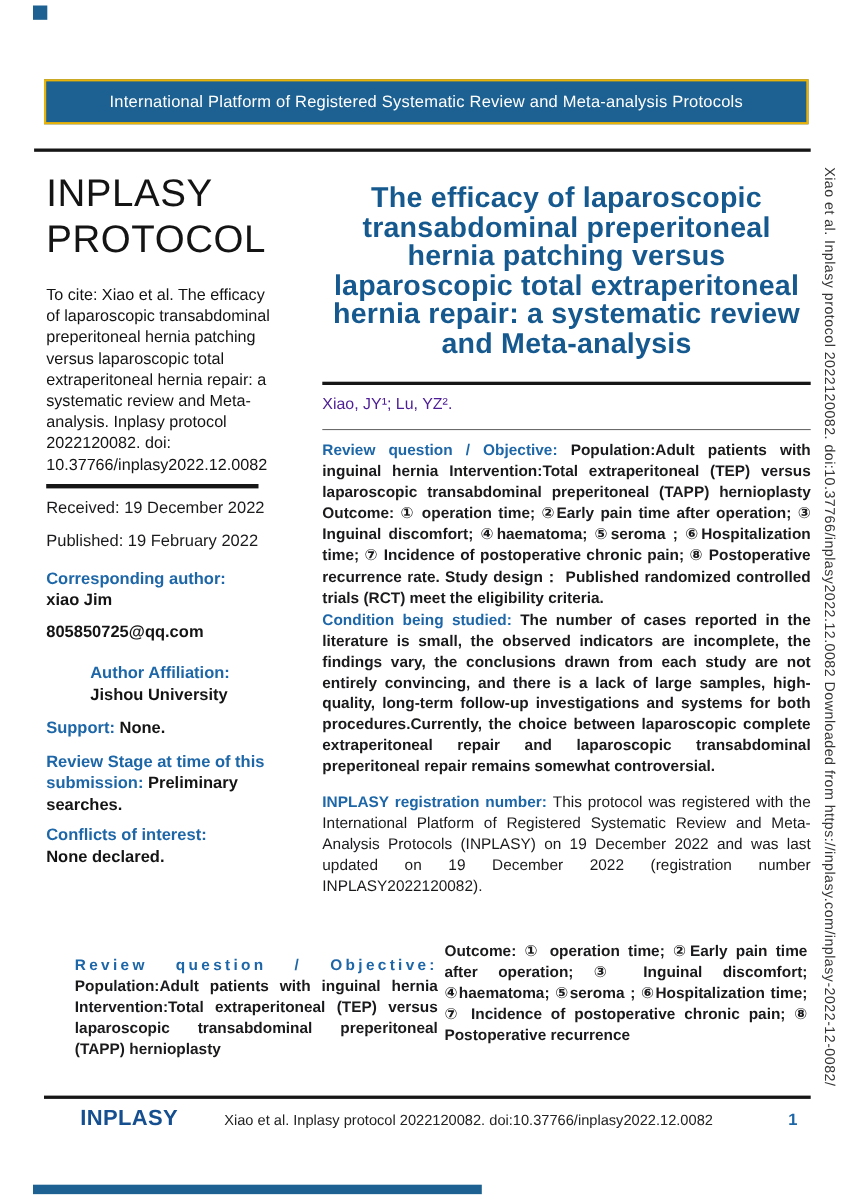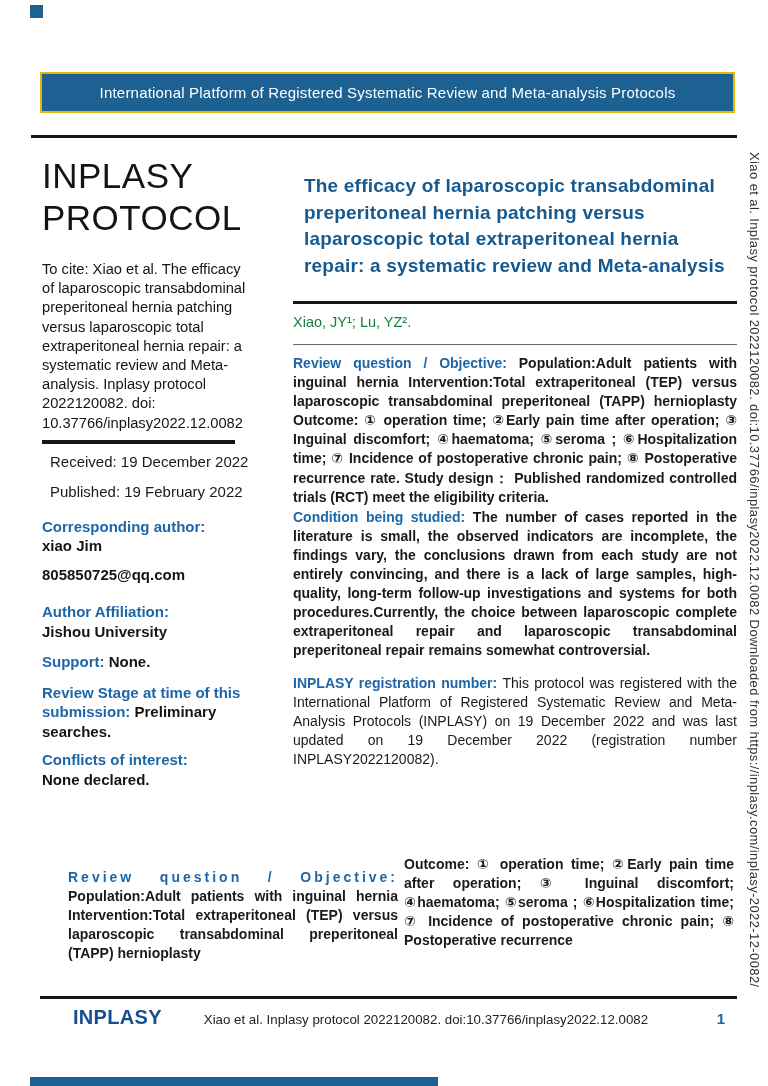--- a/index.html
+++ b/index.html
@@ -23,32 +23,32 @@
 
   .rule { background:#161616; position:absolute; }
   .rule-top { left:31px; top:135px; width:706px; height:3px; }
   .rule-footer { left:40px; top:996px; width:697px; height:3px; }
 
   
   .left-col { position:absolute; left:42px; top:155px; width:210px; }
   .masthead { font-size:35px; line-height:42px; color:#141414; letter-spacing:0.5px; }
   .cite { margin:21px 0 0 0; font-size:14.7px; line-height:19.2px; color:#141414; }
   .rule-left { position:static; display:block; margin-top:7px; width:193px; height:4px; background:#161616; }
-  .meta { margin:8px 0 0 8px; font-size:15px; line-height:19px; }
+  .meta { margin:8px 0 0 0; font-size:15px; line-height:19px; }
   .meta + .meta { margin-top:11px; }
   .field { margin:11px 0 0 0; font-size:15px; line-height:19.5px; }
-  .mt16 { margin-top:16px; } .mt9 { margin-top:9px; } .mt18 { margin-top:18px; }
+  .mt16 { margin-top:16px; } .mt9 { margin-top:9px; } .mt18 { margin-top:18px;margin-left:40px; }
   .lbl { color:#1d66a7; font-weight:bold; }
   .val { color:#141414; font-weight:bold; }
 
   
   .right-col { position:absolute; left:293px; top:162px; width:444px; }
-  .title { margin:11px; font-size:19px; line-height:26.5px; font-weight:bold; color:#16598f; letter-spacing:0.2px; }
+  .title { margin:4px; font-size:26px; line-height:26.5px; font-weight:bold; color:#16598f; letter-spacing:0.2px;text-align:center; }
   .rule-title { display:block; margin-top:22px; width:444px; height:3px; background:#161616; }
-  .authors { margin:10px 0 0 0; font-size:14.5px; color:#15803d; }
+  .authors { margin:10px 0 0 0; font-size:14.5px; color:#4c1d95; }
   .hairline { margin-top:14px; width:444px; height:1px; background:#6b6b6b; }
   .para { margin:9px 0 0 0; font-size:14px; line-height:19.1px; font-weight:bold; text-align:justify; color:#1a1a1c; }
   .para.tight { margin-top:1px; }
   .para.reg { margin-top:13px; }
   .normal { font-weight:normal; }
 
   
   .intro { position:absolute; left:68px; top:855px; width:667px; display:flex; gap:6px; }
   .intro-col { width:330px; }
   .intro h2 { margin:0; font-size:14px; line-height:19px; color:#1d66a7; font-weight:bold; }

